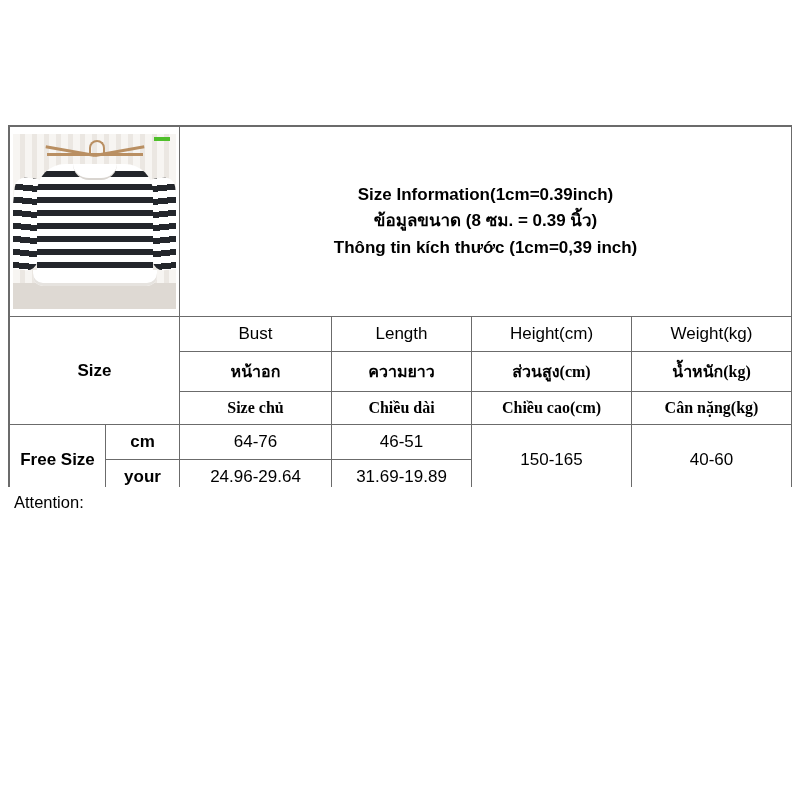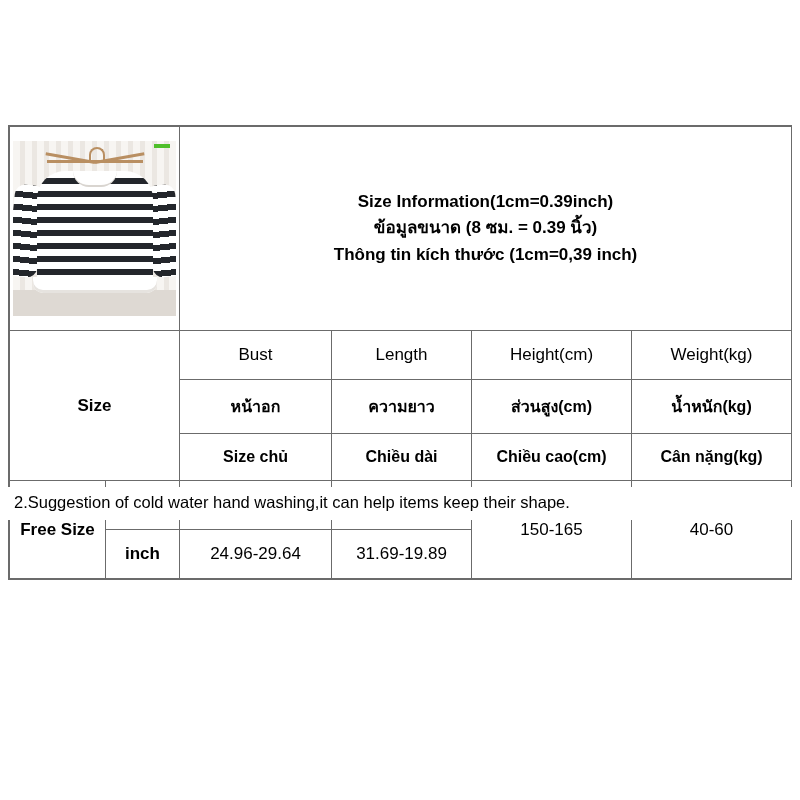--- a/index.html
+++ b/index.html
@@ -26,21 +26,21 @@
   table.chart {
     border-collapse: collapse;
     width: 100%;
     table-layout: fixed;
   }
   table.chart td {
     border: 1px solid #6b6b6b;
     text-align: center;
     vertical-align: middle;
     font-size: 17px;
-    padding: 14px 3px;
+    padding: 7px 3px;
     background: #ffffff;
   }
   .title-cell {
     font-weight: bold;
     font-size: 20px;
     line-height: 1.55;
     padding: 10px 6px;
   }
   .title-cell div {
     white-space: nowrap;
@@ -157,20 +157,21 @@
   }
 
   .hdr-cell {
     font-weight: normal;
     font-size: 18px;
     background: #f1efed;
   }
   .hdr-cell.sub {
     font-weight: bold;
     font-size: 16px;
+    font-family: Liberation Serif, serif;
   }
   .size-label {
     font-weight: bold;
     font-size: 26px;
     background: #f1efed;
   }
   .row-label {
     font-weight: bold;
     font-size: 17px;
   }
@@ -253,23 +254,23 @@
 
       <tr>
         <td class="row-label" rowspan="2">Free  Size</td>
         <td class="unit-cell">cm</td>
         <td class="val-cell">64-76</td>
         <td class="val-cell">46-51</td>
         <td class="val-cell" rowspan="2">150-165</td>
         <td class="val-cell" rowspan="2">40-60</td>
       </tr>
       <tr>
-        <td class="unit-cell">inch</td>
+        <td class="unit-cell">your</td>
         <td class="val-cell">24.96-29.64</td>
         <td class="val-cell">31.69-19.89</td>
       </tr>
     </tbody>
   </table>
 </div>
 
 <div class="attention">
-  <p>2.Suggestion of cold water hand washing,it can help items keep their shape.</p>
+  <p>Attention:</p>
 </div>
 
 </body></html>

